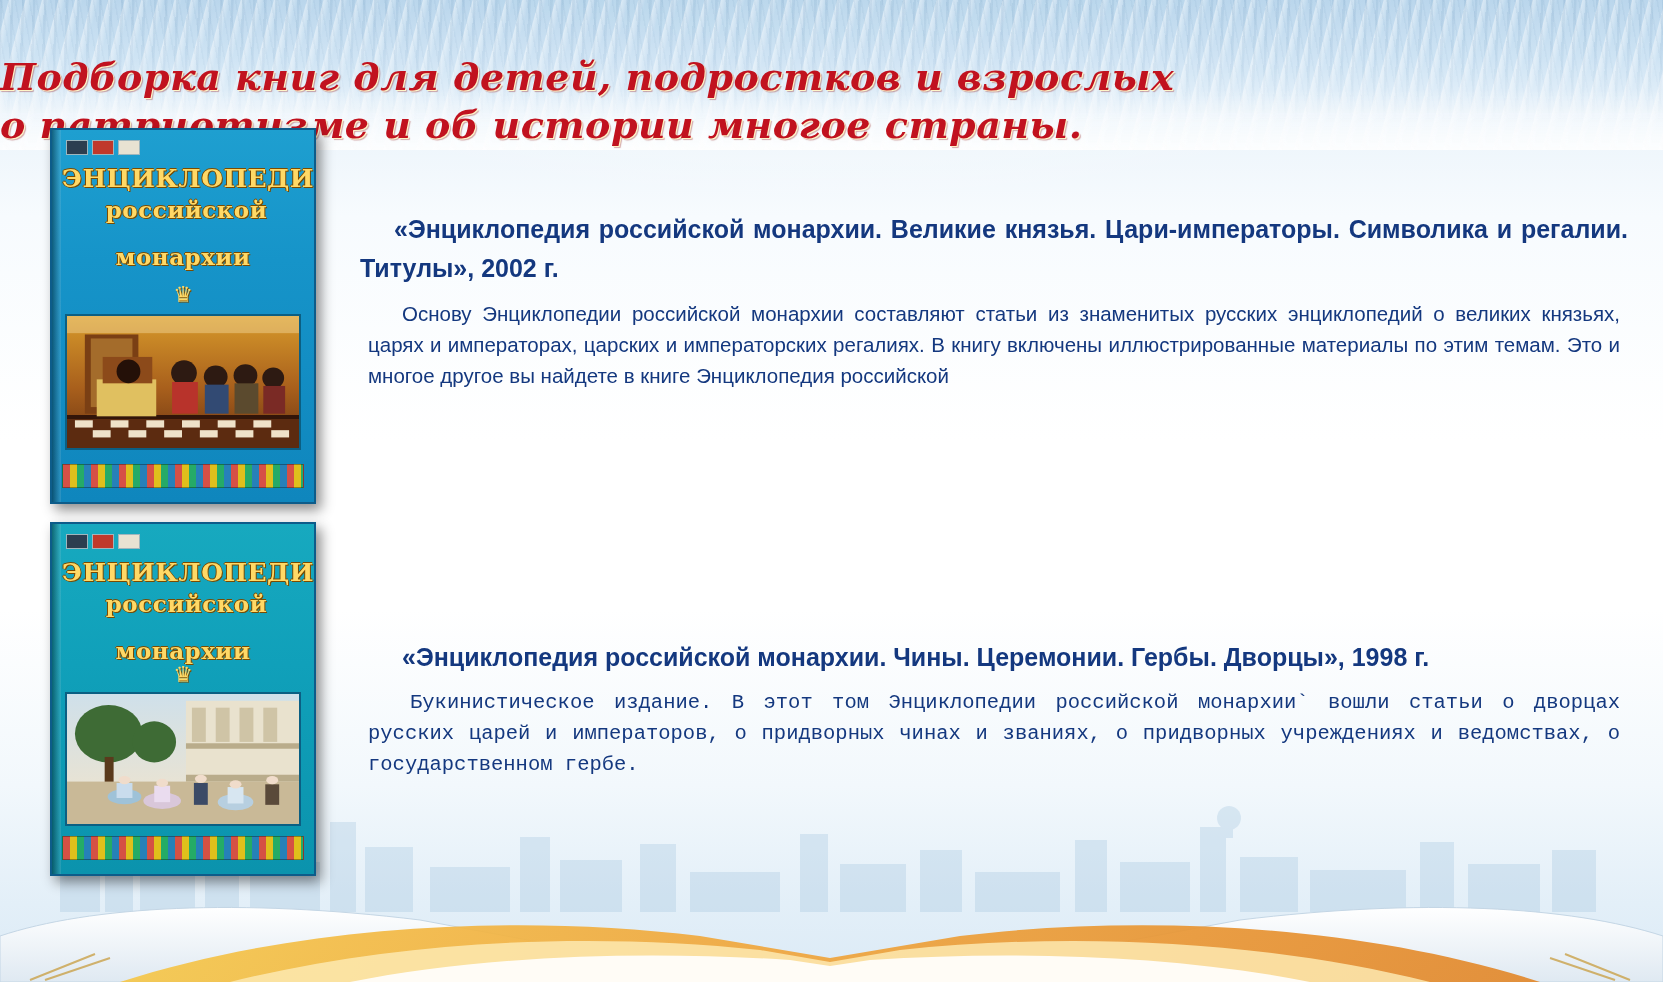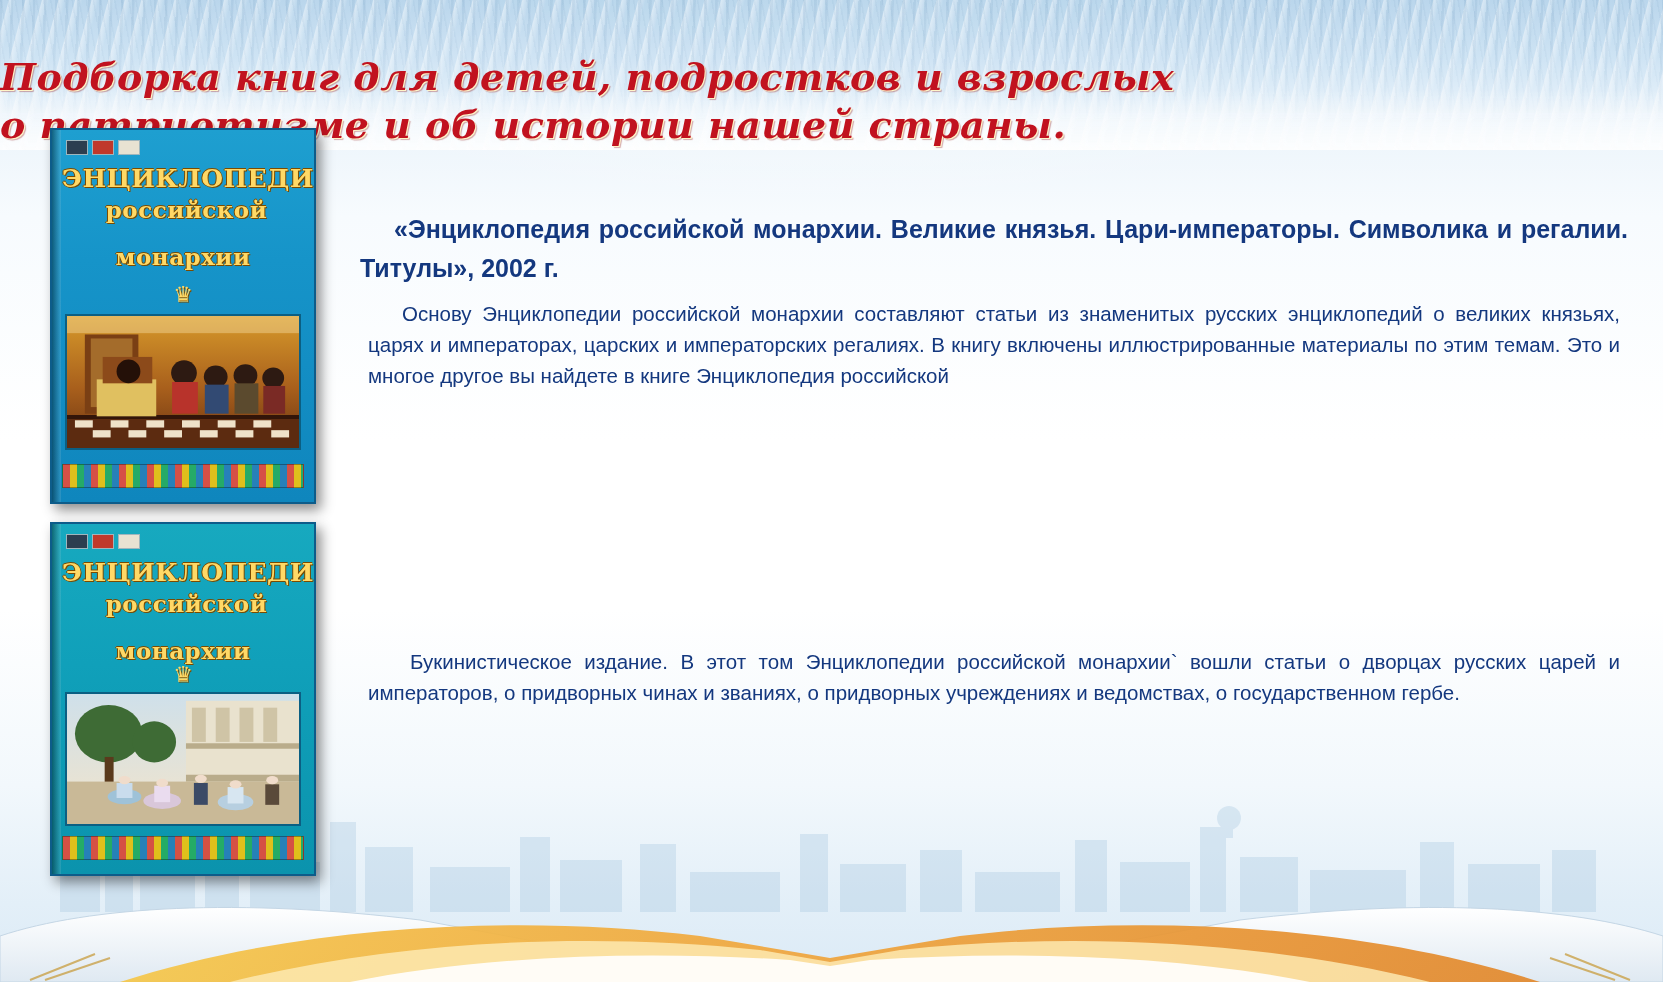--- a/index.html
+++ b/index.html
@@ -212,21 +212,21 @@
     text-indent: 42px;
   }
   .entry-body {
     font-size: 20.5px;
     color: #14387f;
     line-height: 1.52;
     text-align: justify;
     text-indent: 34px;
     margin: 8px;
   }
-  .block-2 .entry-body { text-indent: 42px; }
+  .block-2 .entry-body { text-indent: 42px; font-family: Liberation Mono, monospace; }
 </style>
 </head>
 <body>
 
 <div class="slide">
 
   <div class="top-band"></div>
   <div class="top-grunge"></div>
 
   <svg class="city" viewBox="0 0 1663 190" preserveAspectRatio="none">
@@ -280,21 +280,21 @@
     <g stroke="#caa24a" stroke-width="2" fill="none" opacity="0.8">
       <path d="M30,118 L95,92"></path>
       <path d="M45,118 L110,96"></path>
       <path d="M1630,118 L1565,92"></path>
       <path d="M1615,118 L1550,96"></path>
     </g>
   </svg>
 
   <h1 class="title">
     <span class="line">Подборка книг для детей, подростков и взрослых</span>
-    <span class="line">о патриотизме и об истории нашей страны.</span>
+    <span class="line">о патриотизме и об истории многое страны.</span>
   </h1>
 
   <div class="book book-1">
     <div class="book-inner">
       <div class="book-spine"></div>
       <div class="book-headline">
         <span class="hl-chip dark"></span>
         <span class="hl-chip red"></span>
         <span class="hl-chip"></span>
       </div>
@@ -421,18 +421,19 @@
   </div>
 
   <div class="content">
 
     <div class="block block-1">
       <p class="entry-title">«Энциклопедия российской монархии. Великие князья. Цари-императоры. Символика и регалии. Титулы», 2002 г.</p>
       <p class="entry-body">Основу Энциклопедии российской монархии составляют статьи из знаменитых русских энциклопедий о великих князьях, царях и императорах, царских и императорских регалиях. В книгу включены иллюстрированные материалы по этим темам. Это и многое другое вы найдете в книге Энциклопедия российской</p>
     </div>
 
     <div class="block block-2">
+      <p class="entry-title">«Энциклопедия российской монархии. Чины. Церемонии. Гербы. Дворцы», 1998 г.</p>
       <p class="entry-body">Букинистическое издание. В этот том Энциклопедии российской монархии` вошли статьи о дворцах русских царей и императоров, о придворных чинах и званиях, о придворных учреждениях и ведомствах, о государственном гербе.</p>
     </div>
 
   </div>
 
 </div>
 
 </body></html>

